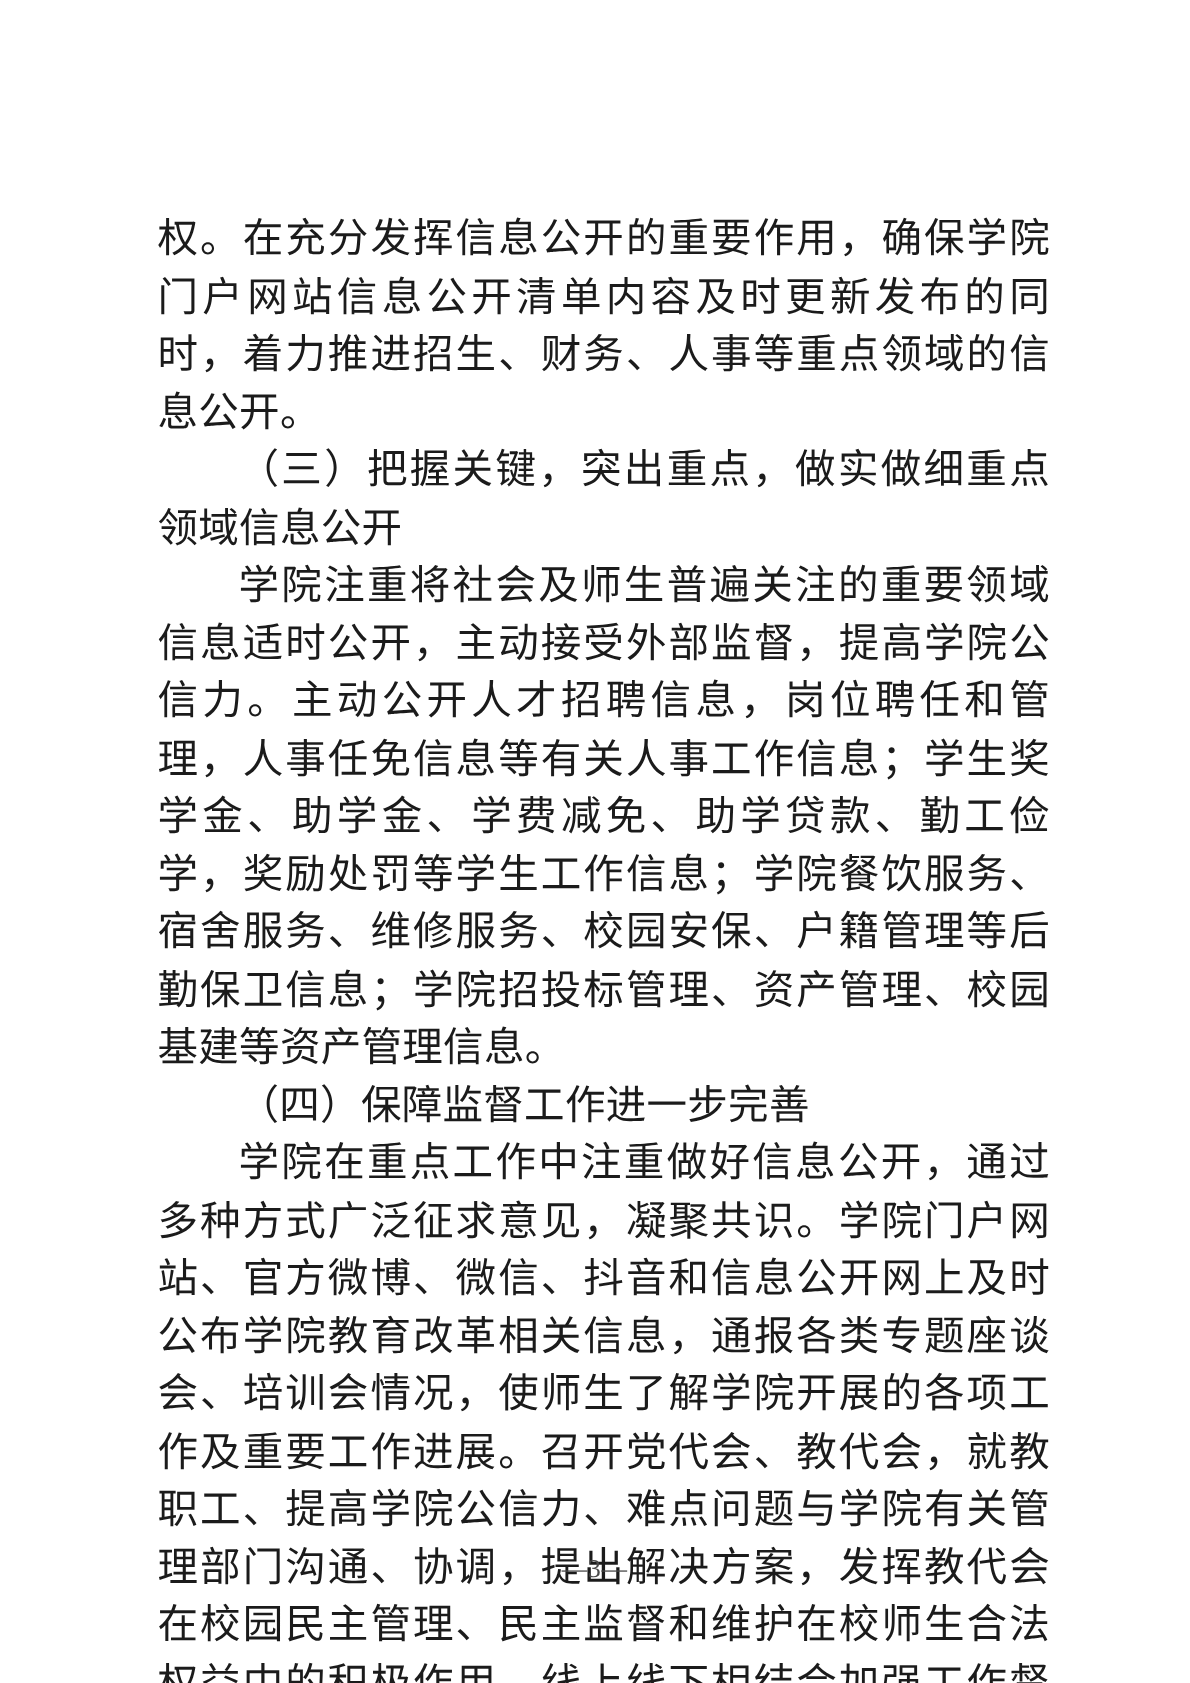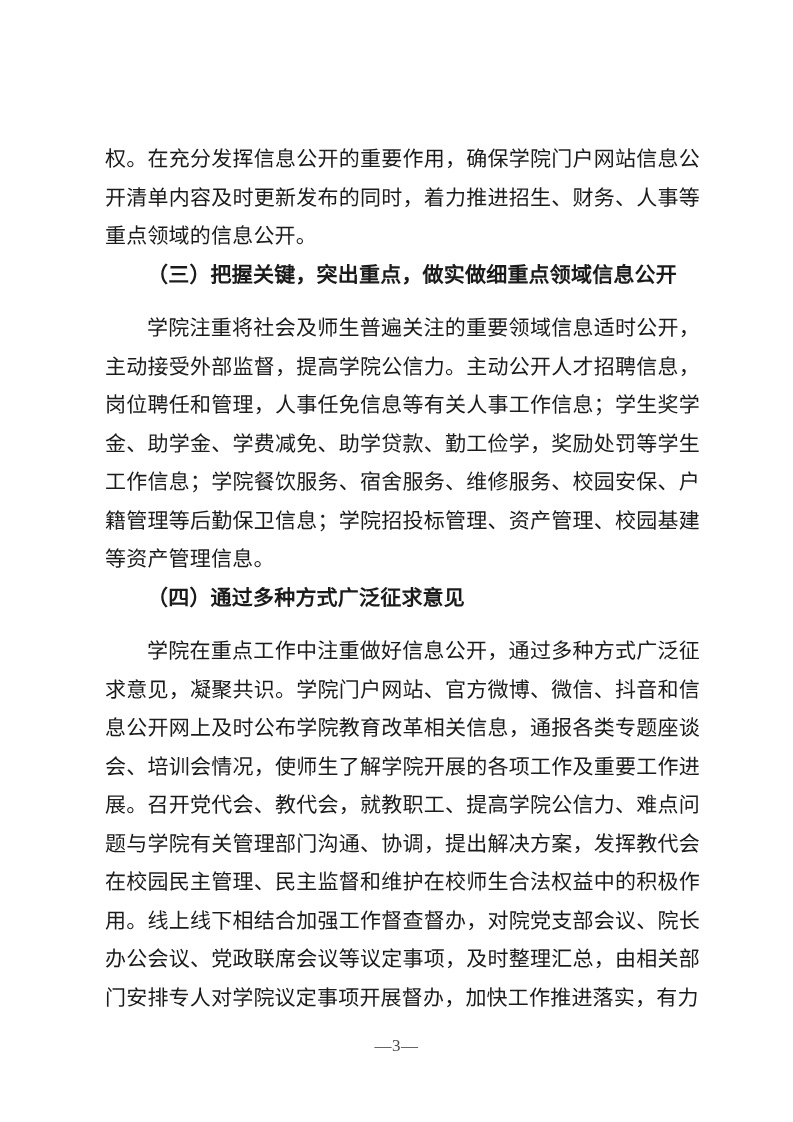--- a/index.html
+++ b/index.html
@@ -18,33 +18,32 @@
     box-sizing: border-box;
   }
   .text-block {
     position: absolute;
     left: 105px;
     top: 140px;
     width: 595px;
   }
   .para {
     margin: 0;
-    font-size: 21px;
+    font-size: 27px;
     line-height: 38.5px;
     text-align: justify;
     text-justify: inter-ideograph;
     letter-spacing: 0.2px;
     word-break: break-all;
   }
   .para.indent {
     text-indent: 2em;
-    margin-top: 15px;
   }
   .para.heading {
-    font-weight: bold;
+    font-weight: normal;
     text-indent: 2em;
   }
   .page-footer {
     position: absolute;
     left: 0;
     right: 0;
     top: 1036px;
     text-align: center;
     font-size: 17px;
     letter-spacing: 0.5px;
@@ -52,17 +51,17 @@
   }
 </style>
 </head>
 <body>
 
 <div class="page">
   <div class="text-block">
     <p class="para">权。在充分发挥信息公开的重要作用，确保学院门户网站信息公开清单内容及时更新发布的同时，着力推进招生、财务、人事等重点领域的信息公开。</p>
     <p class="para heading">（三）把握关键，突出重点，做实做细重点领域信息公开</p>
     <p class="para indent">学院注重将社会及师生普遍关注的重要领域信息适时公开，主动接受外部监督，提高学院公信力。主动公开人才招聘信息，岗位聘任和管理，人事任免信息等有关人事工作信息；学生奖学金、助学金、学费减免、助学贷款、勤工俭学，奖励处罚等学生工作信息；学院餐饮服务、宿舍服务、维修服务、校园安保、户籍管理等后勤保卫信息；学院招投标管理、资产管理、校园基建等资产管理信息。</p>
-    <p class="para heading">（四）通过多种方式广泛征求意见</p>
+    <p class="para heading">（四）保障监督工作进一步完善</p>
     <p class="para indent">学院在重点工作中注重做好信息公开，通过多种方式广泛征求意见，凝聚共识。学院门户网站、官方微博、微信、抖音和信息公开网上及时公布学院教育改革相关信息，通报各类专题座谈会、培训会情况，使师生了解学院开展的各项工作及重要工作进展。召开党代会、教代会，就教职工、提高学院公信力、难点问题与学院有关管理部门沟通、协调，提出解决方案，发挥教代会在校园民主管理、民主监督和维护在校师生合法权益中的积极作用。线上线下相结合加强工作督查督办，对院党支部会议、院长办公会议、党政联席会议等议定事项，及时整理汇总，由相关部门安排专人对学院议定事项开展督办，加快工作推进落实，有力</p>
   </div>
   <div class="page-footer">—3—</div>
 </div>
 
 </body></html>

